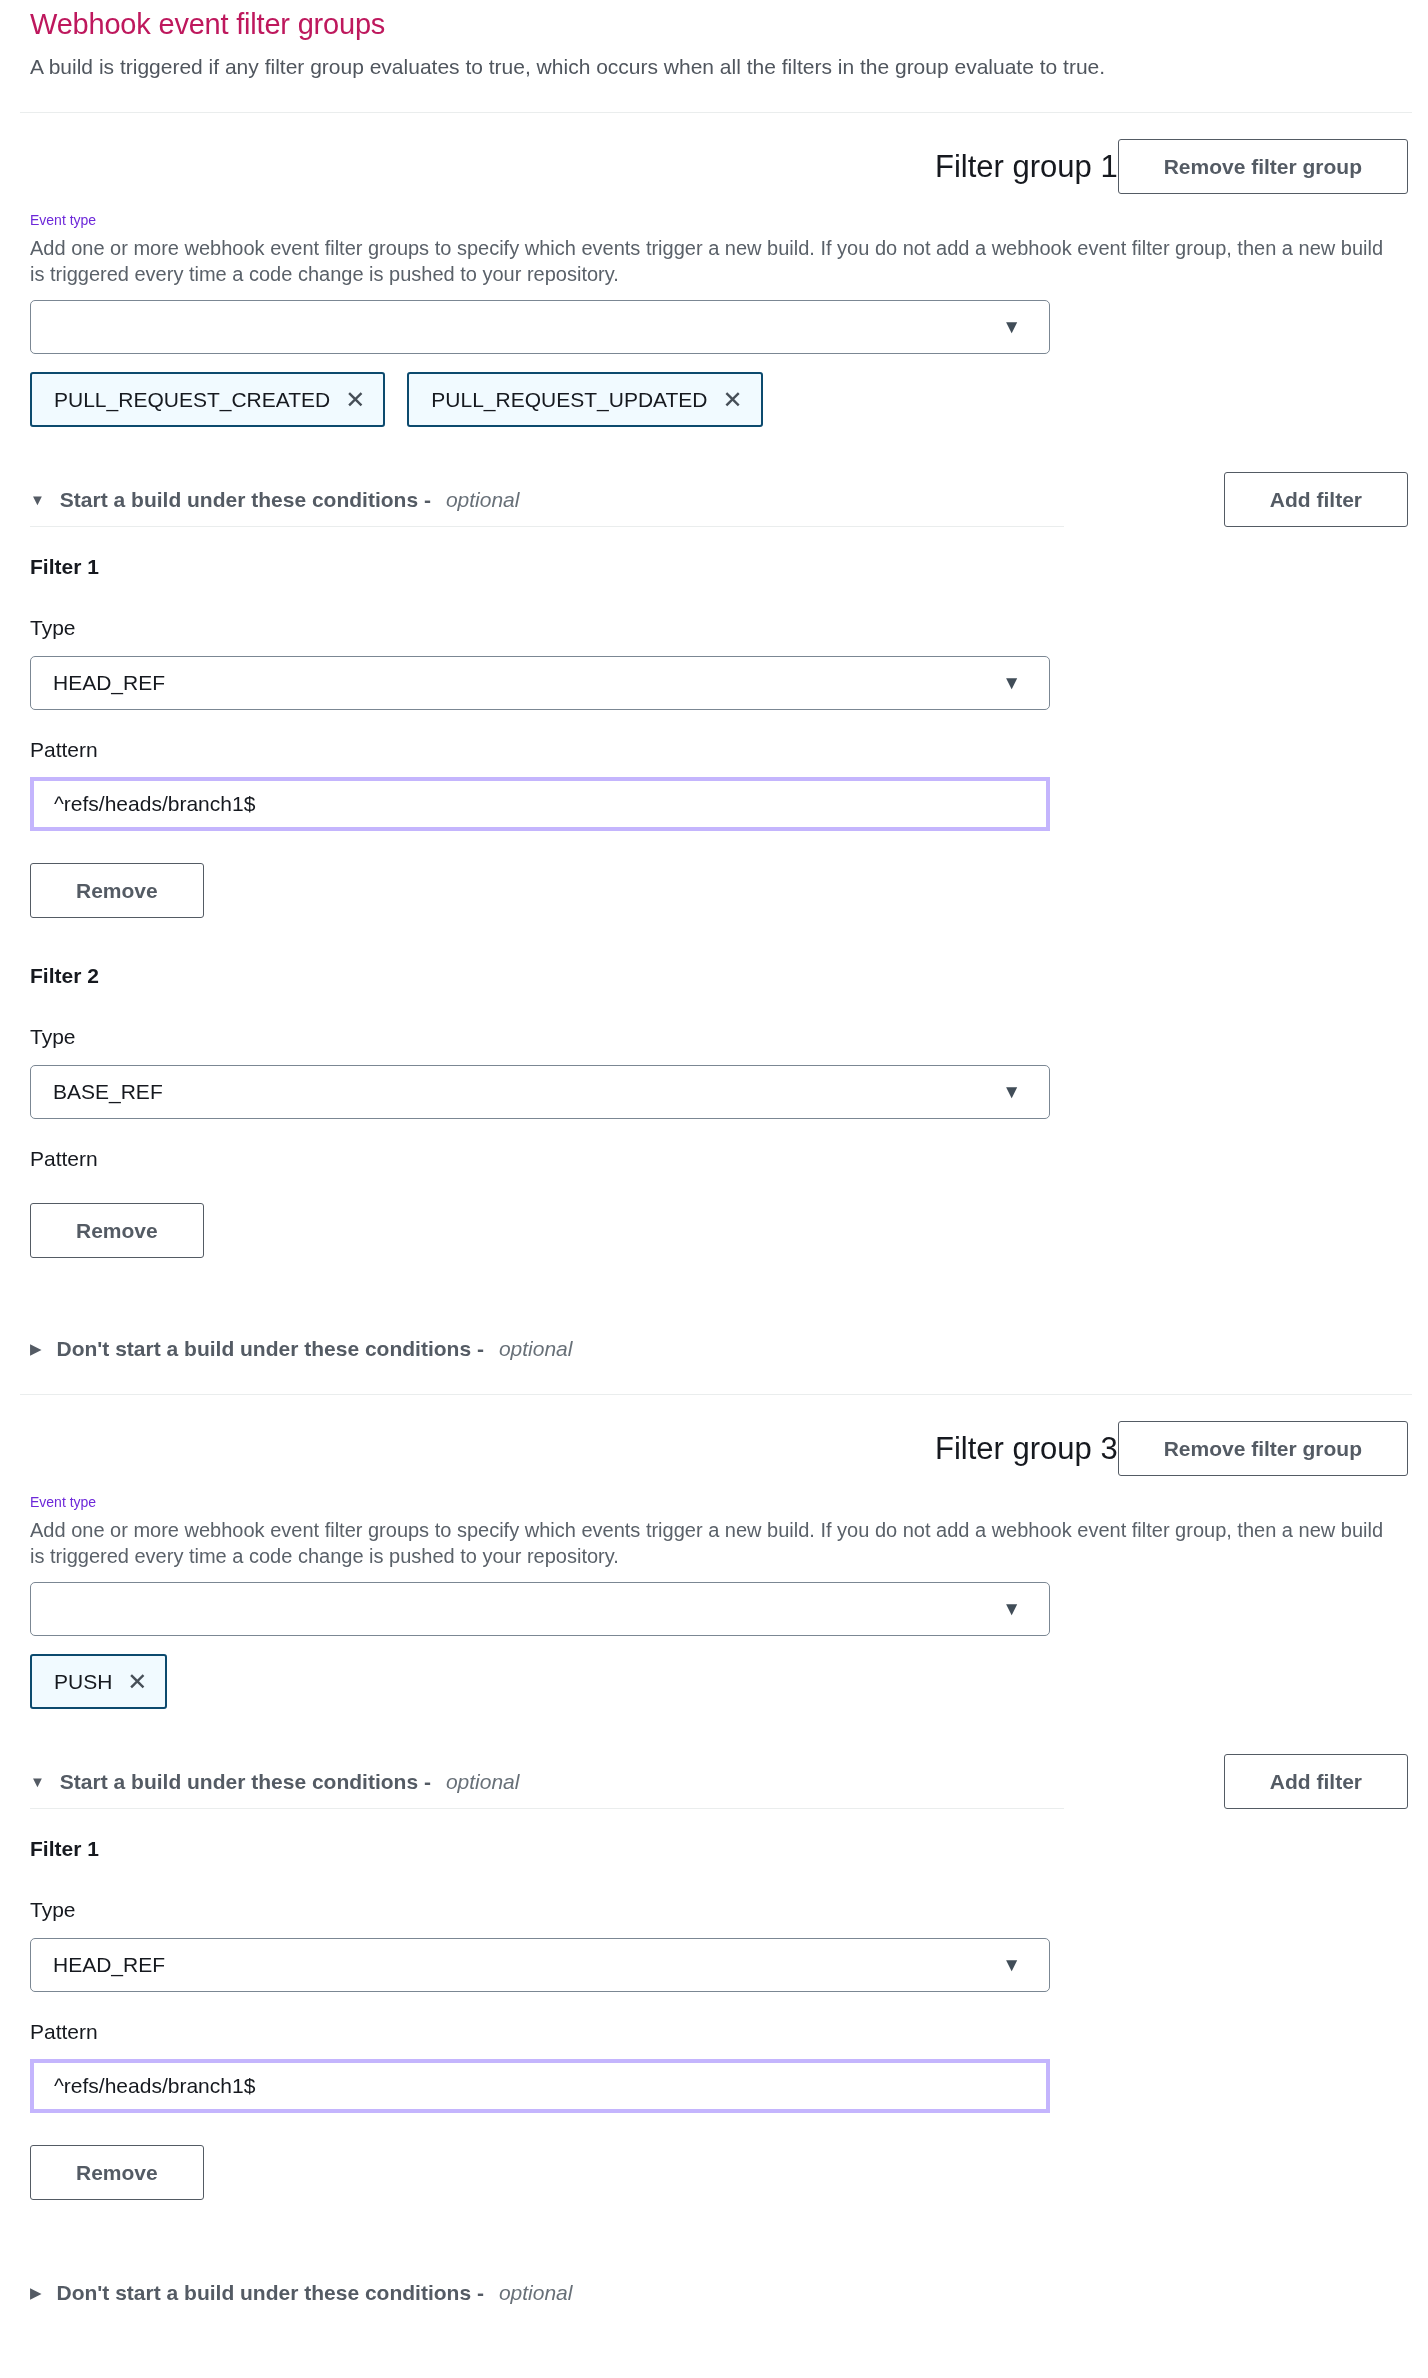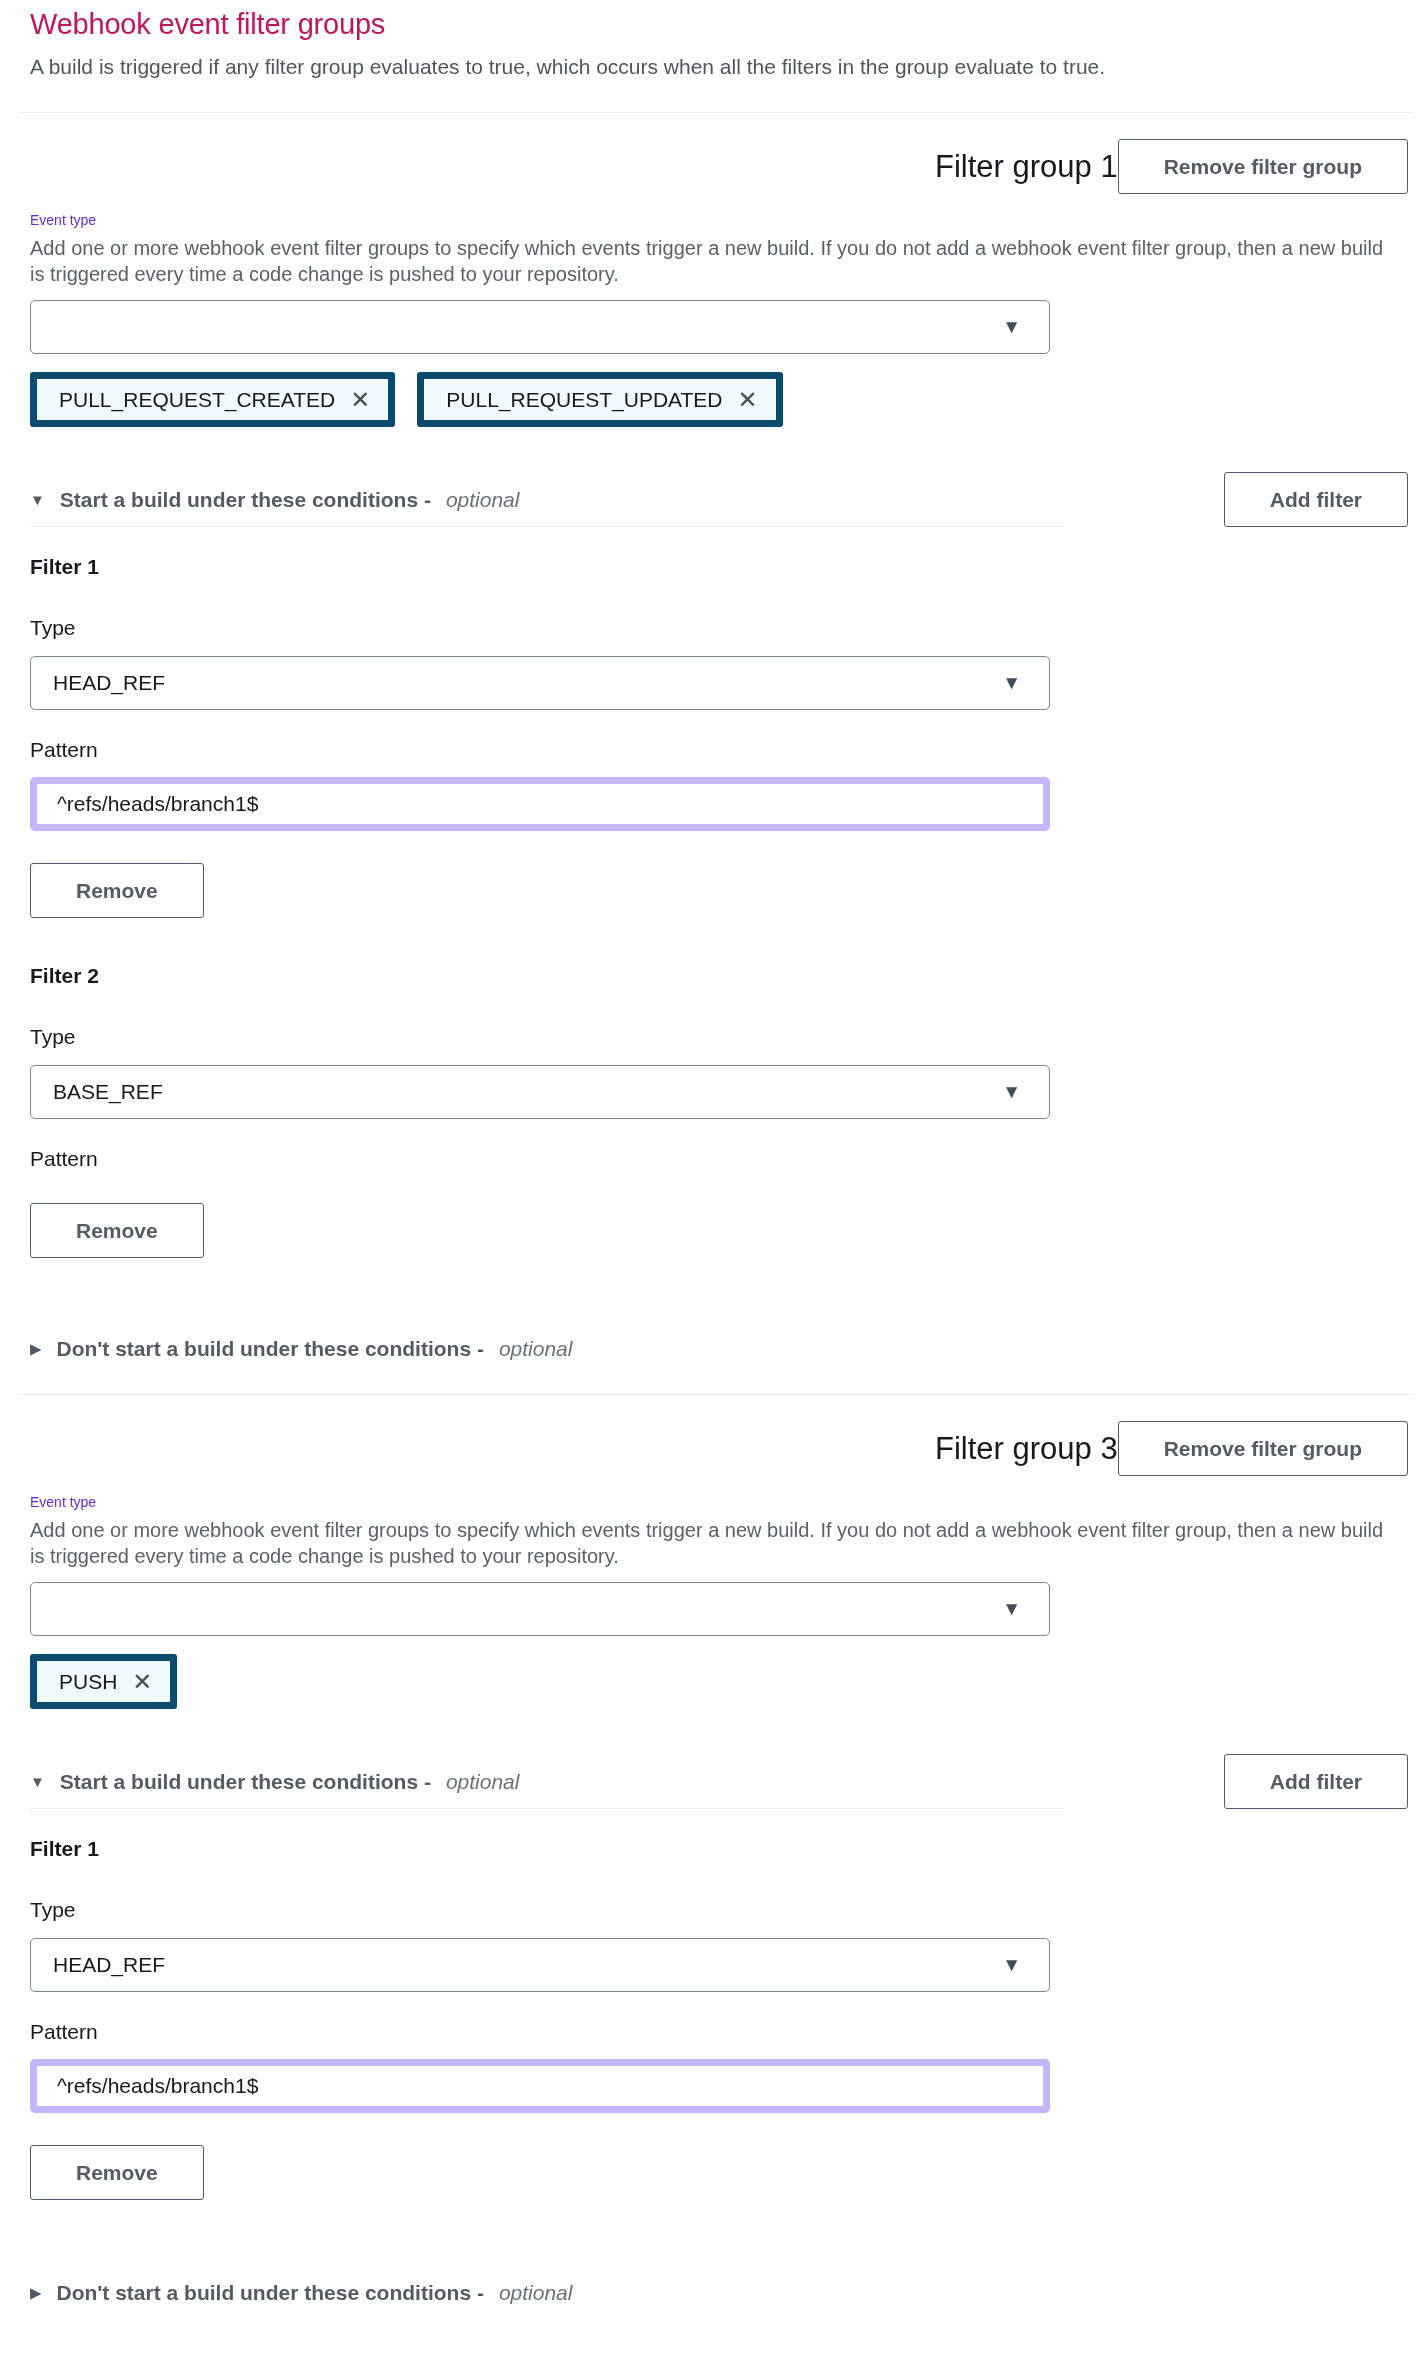--- a/index.html
+++ b/index.html
@@ -37,21 +37,21 @@
     border:1px solid #7b8793; border-radius:5px;
     display:flex; align-items:center; padding:0 60px 0 22px;
     font-size:21px; color:#16191f; cursor:pointer;
   }
   .caret { position:absolute; right:28px; top:50%; transform:translateY(-54%); font-size:19px; color:#414d58; line-height:1; }
 
   .chips { display:flex; gap:22px; margin-top:18px; }
   .chip {
     box-sizing:border-box; display:inline-flex; align-items:center; gap:15px;
     height:55px; padding:0 18px 0 22px;
-    background:#f1faff; border:7px solid #0c4a6e; border-radius:3px;
+    background:#f1faff; border:2px solid #0c4a6e; border-radius:3px;
     font-size:21px; color:#16191f;
   }
   .chip-x { font-size:24px; color:#474f58; line-height:1; cursor:pointer; }
 
   .expander-row { display:flex; align-items:flex-start; margin-top:45px; }
   .expander {
     box-sizing:border-box; width:1034px; height:55px; padding-top:15px;
     display:flex; align-items:flex-start; gap:15px;
     border-bottom:1px solid #eaeded; cursor:pointer;
   }
@@ -61,21 +61,21 @@
   .add-filter { margin-left:auto; }
 
   .filter-name { margin-top:28px; font-size:21px; font-weight:700; color:#16191f; }
   .filter-name.second { margin-top:46px; }
   .type-label { margin-top:37px; font-size:21px; }
   .pattern-label { margin-top:28px; font-size:21px; }
   .select.filter-select { margin-top:16px; }
   .text-input {
     box-sizing:border-box; display:block; margin-top:15px;
     width:1020px; height:54px; padding:0 20px;
-    border:7px solid #c4b5fd; border-radius:5px;
+    border:4px solid #c4b5fd; border-radius:0;
     font-size:21px; color:#16191f; font-family:inherit; background:#fff;
   }
   .remove-btn { margin-top:32px; }
 
   .collapsed-expander {
     margin-top:78px; display:flex; align-items:center; gap:15px;
     width:max-content; cursor:pointer;
   }
   .collapsed-expander.last { margin-top:80px; }
   .group-divider { margin-top:33px; }

